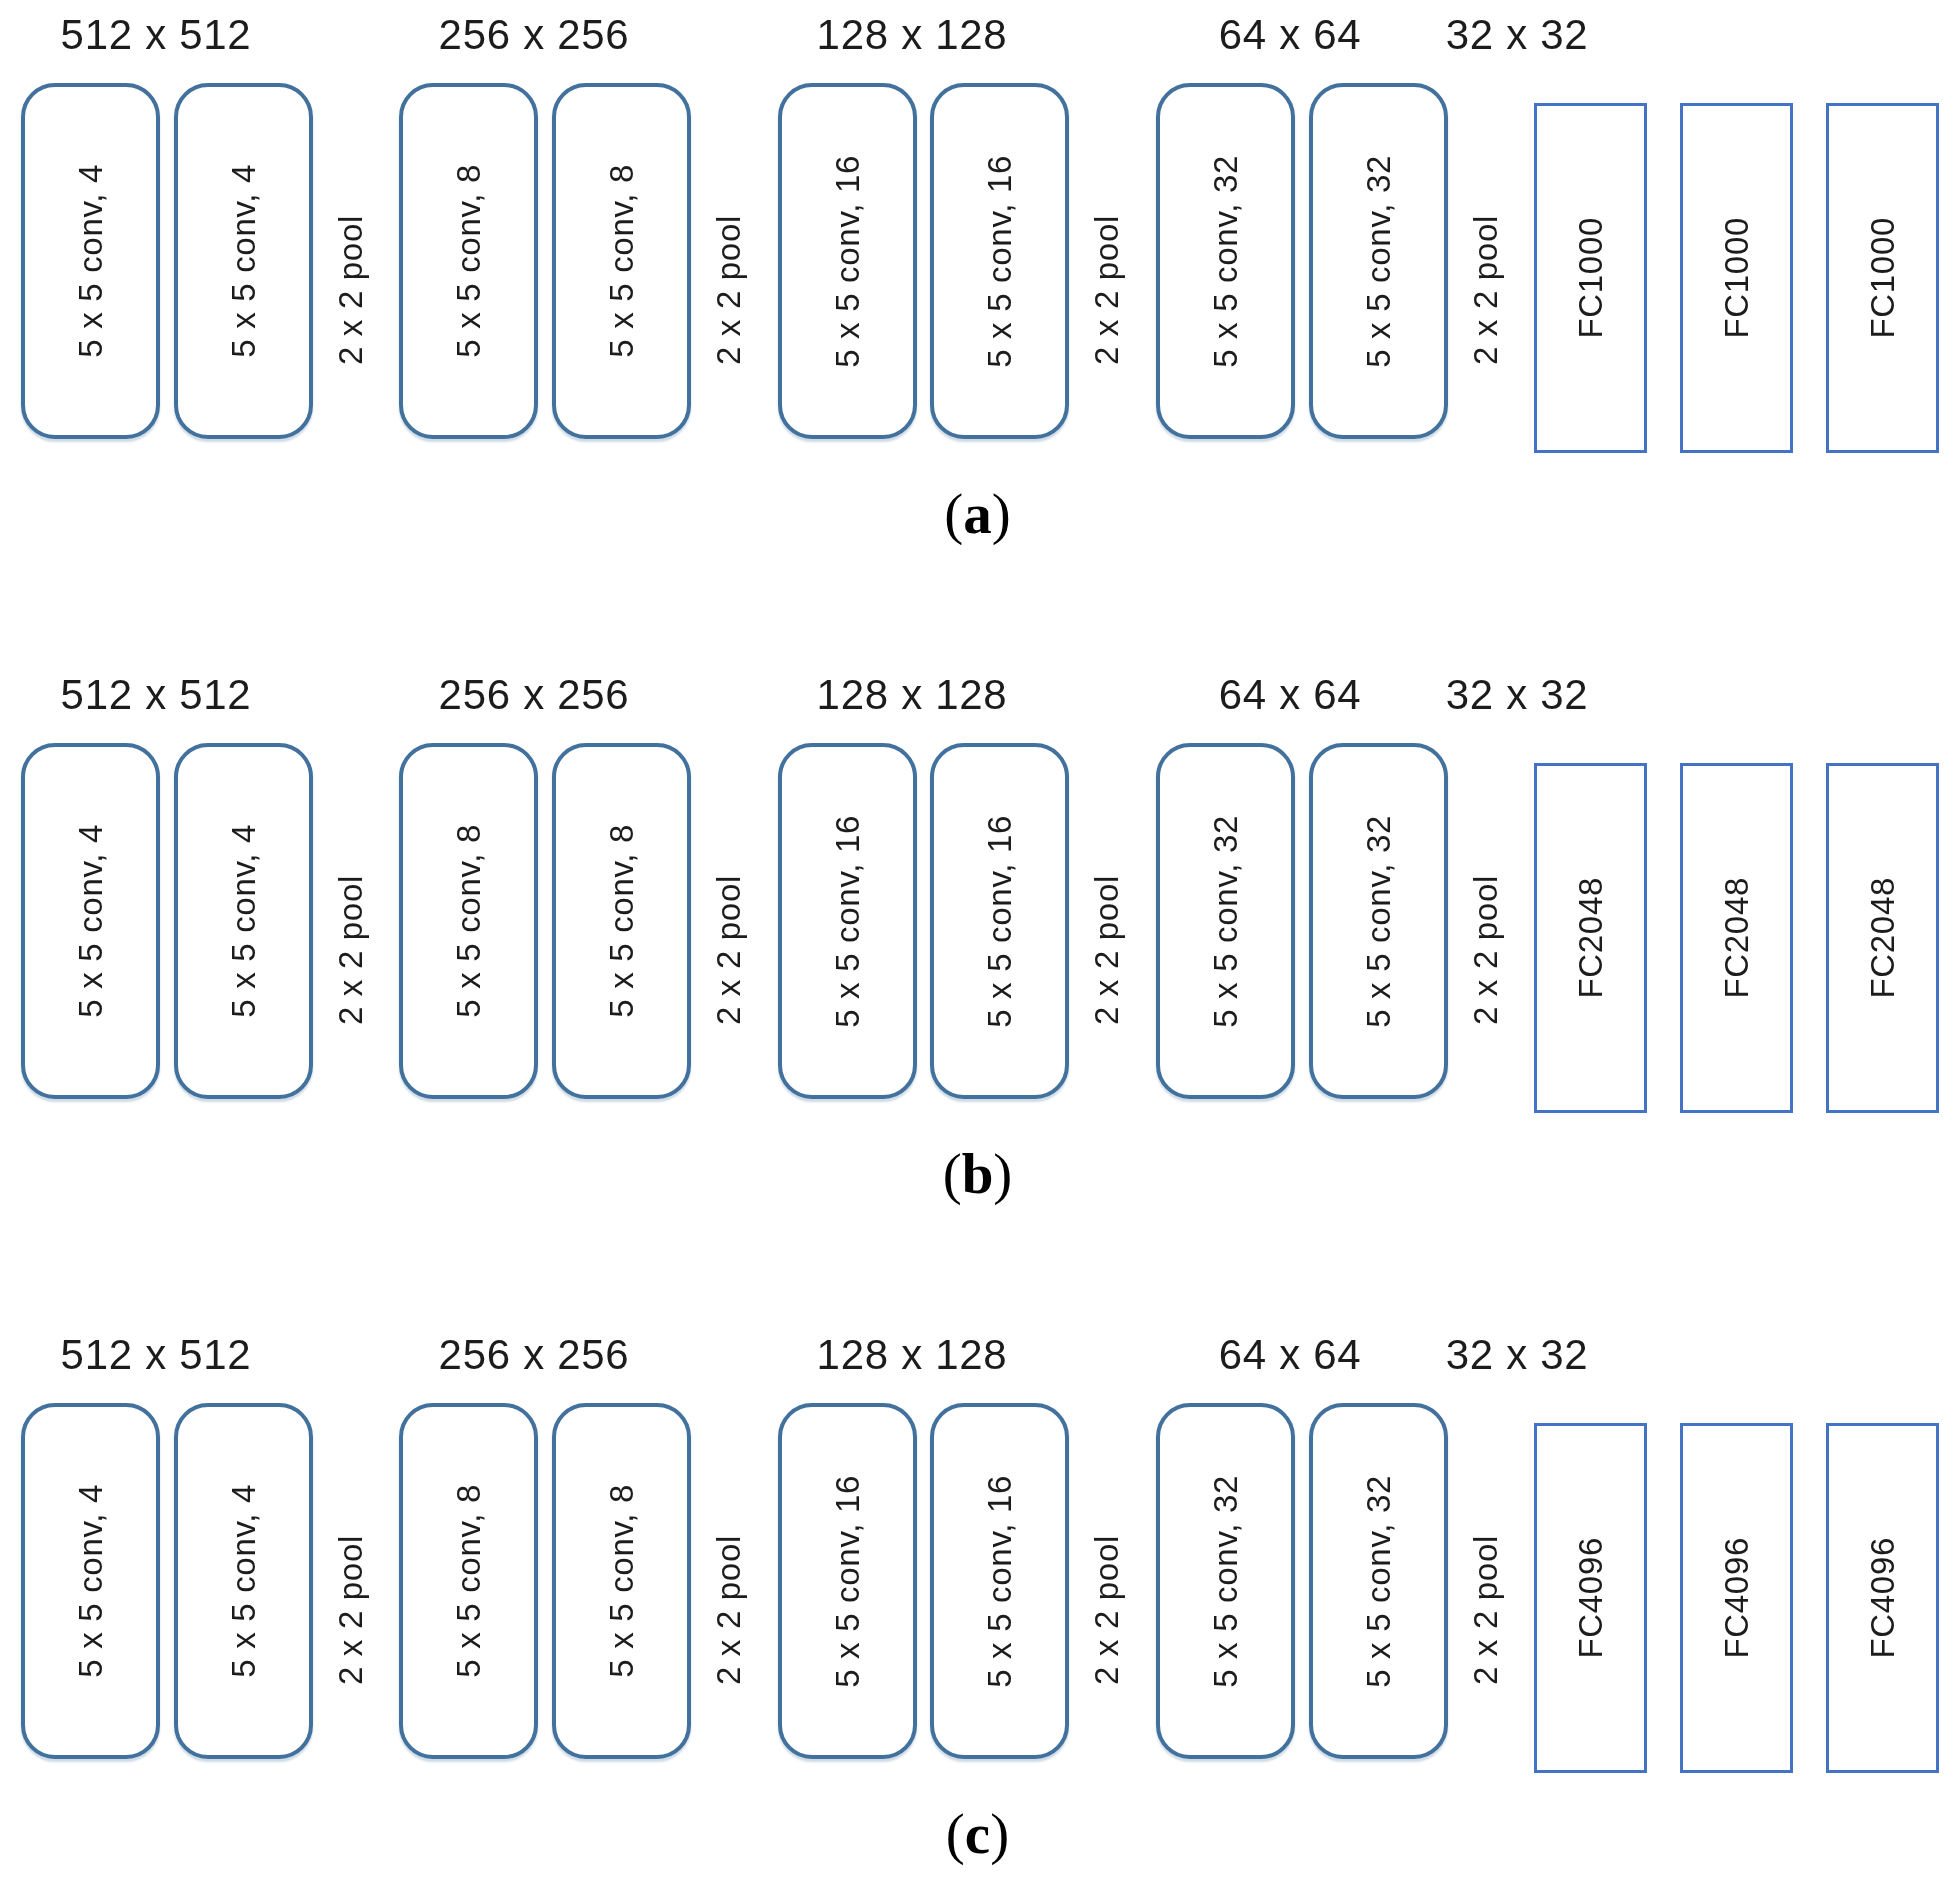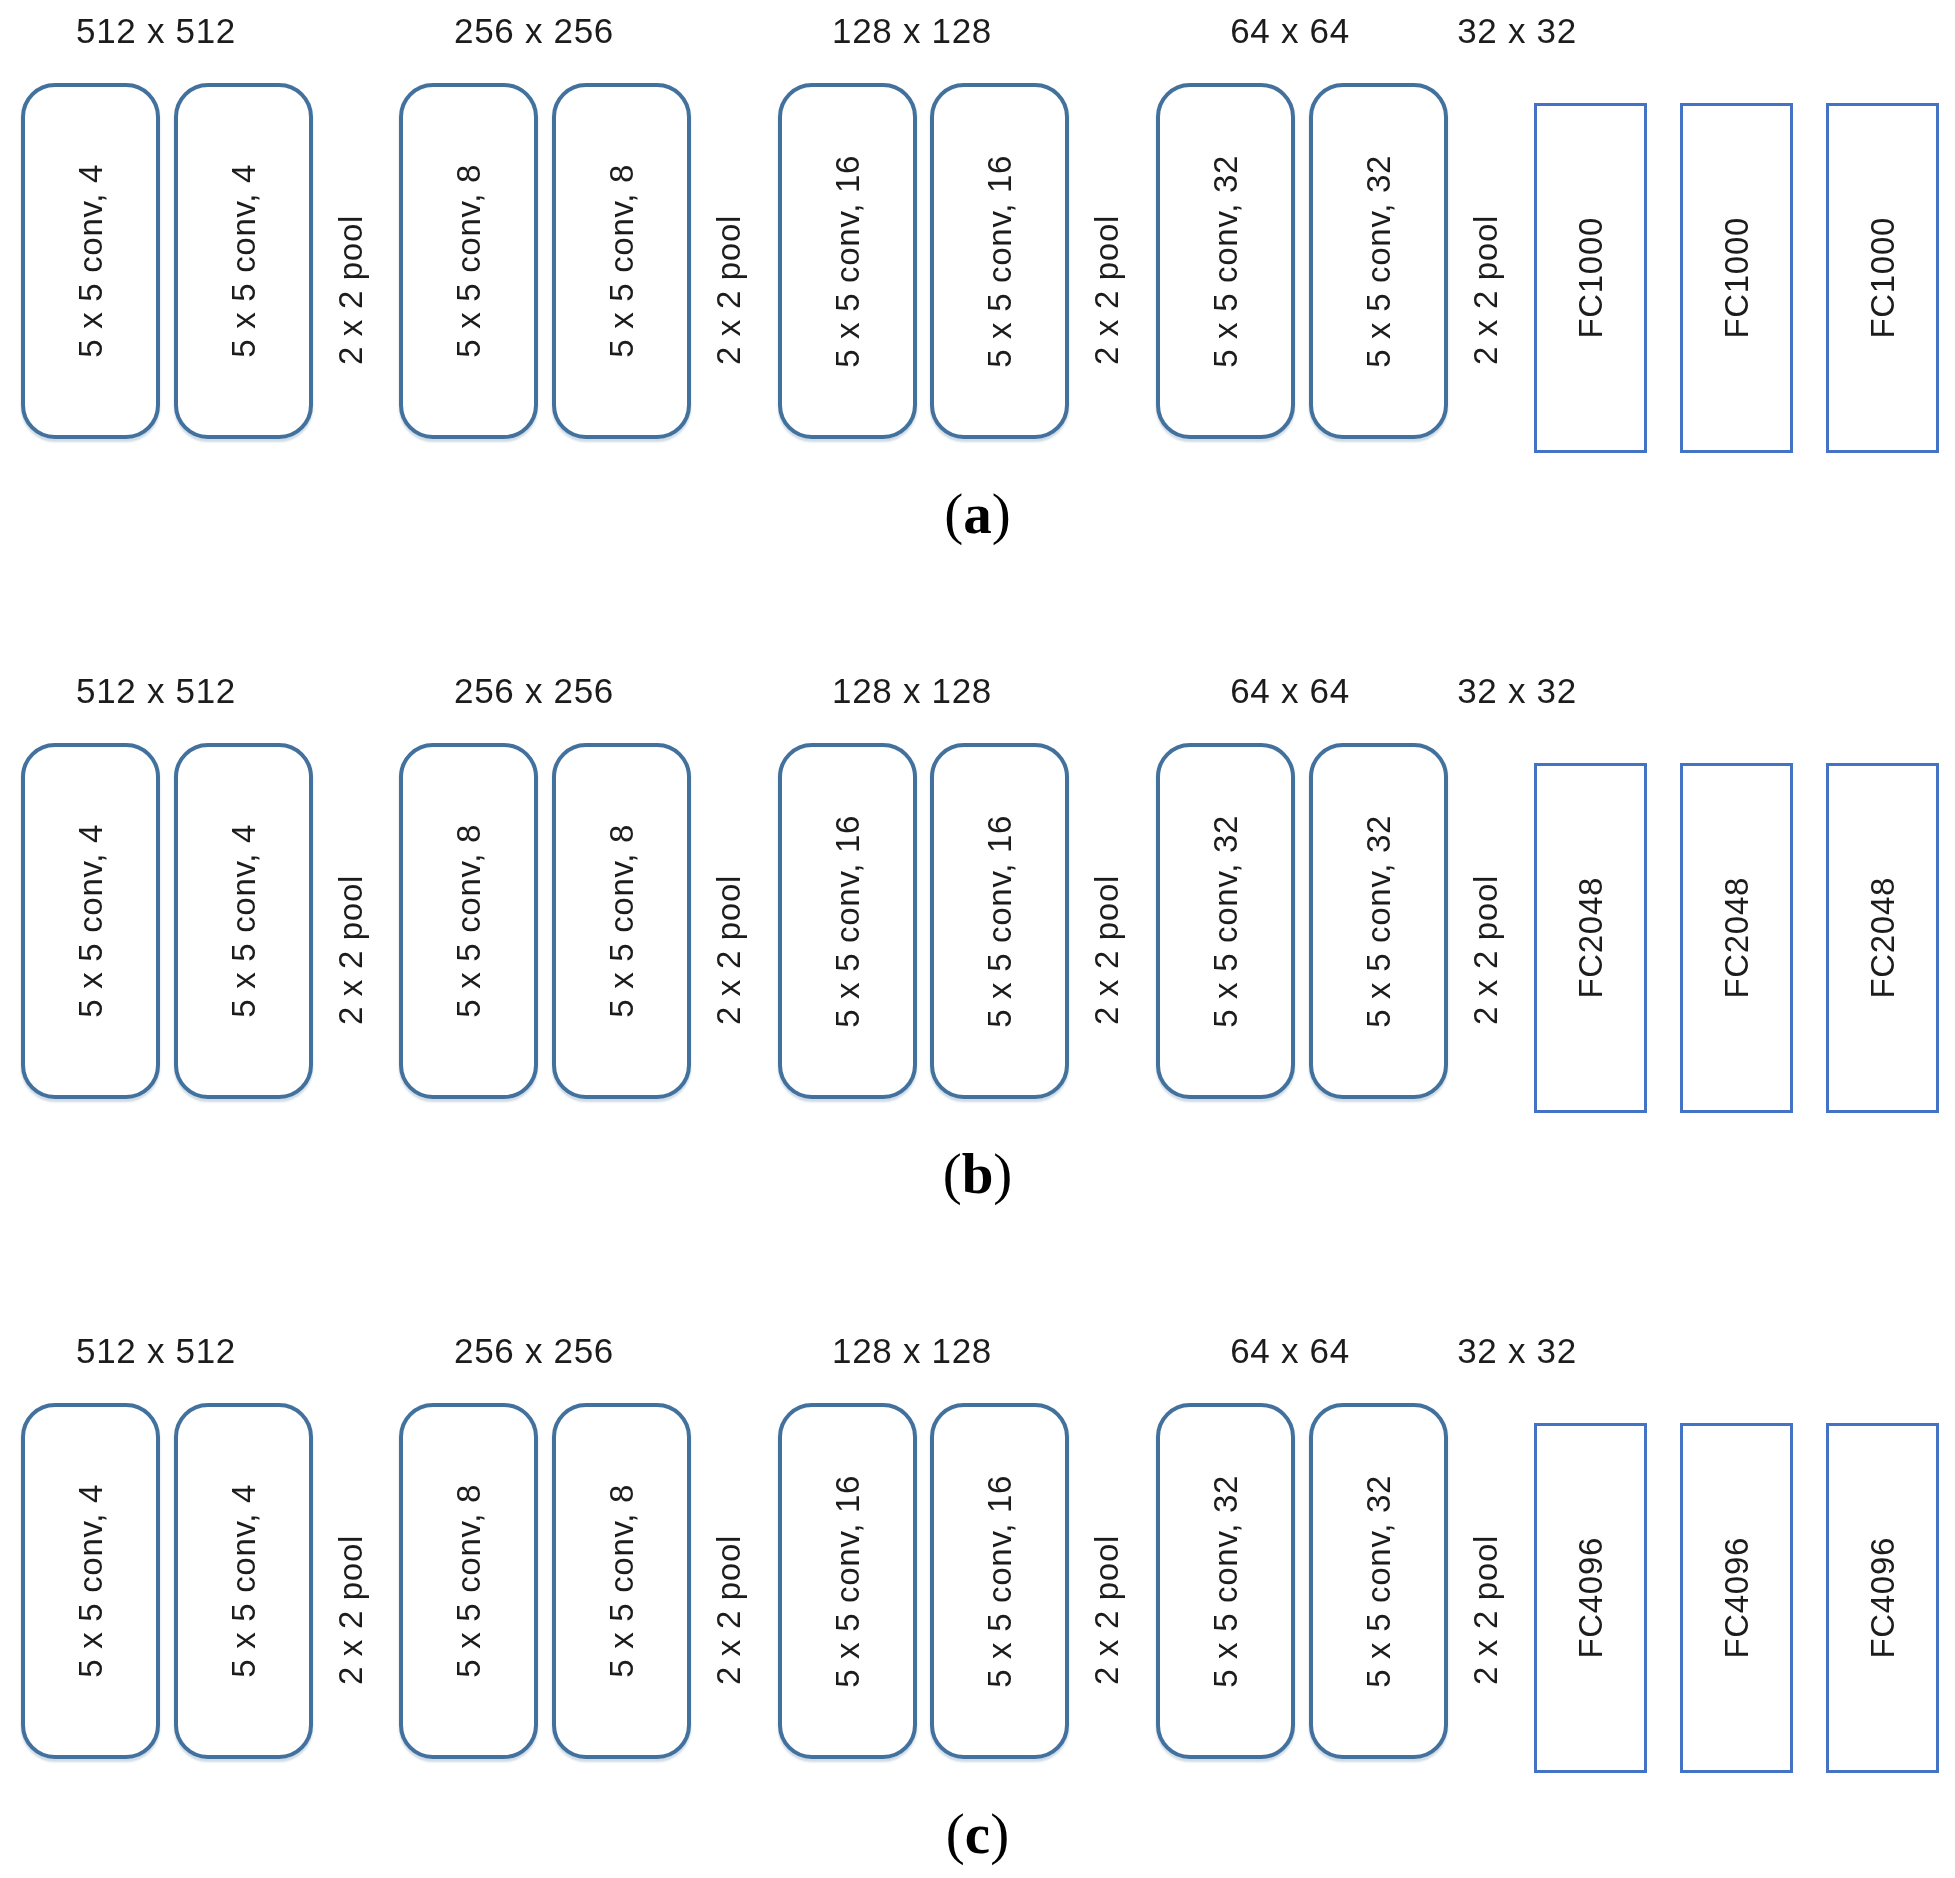--- a/index.html
+++ b/index.html
@@ -10,21 +10,21 @@
     background: #ffffff;
     font-family: "Liberation Sans", sans-serif;
     color: #1c1c1c;
     overflow: hidden;
   }
   .row { position: absolute; left: 0; width: 100%; height: 660px; }
   .size-label {
     position: absolute;
     top: 11.2px;
     transform: translateX(-50%);
-    font-size: 35px;
+    font-size: 42px;
     letter-spacing: 0.7px;
     white-space: nowrap;
     color: #1c1c1c;
   }
   .conv-box {
     position: absolute;
     top: 83px;
     width: 139px;
     height: 356px;
     box-sizing: border-box;

